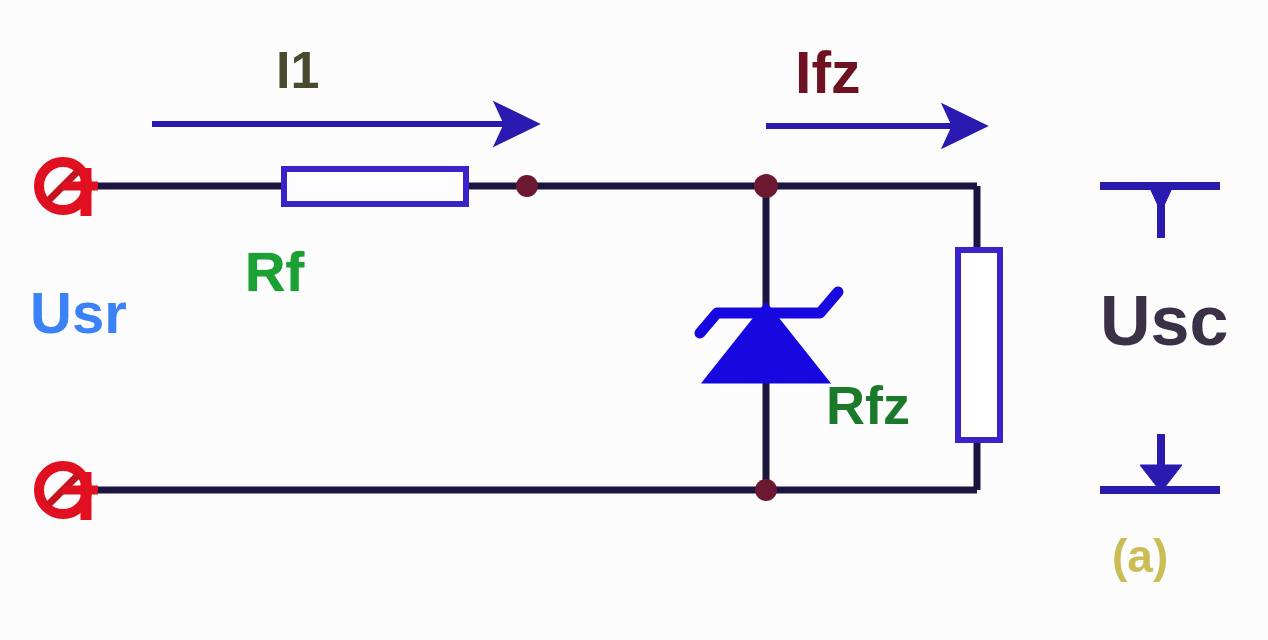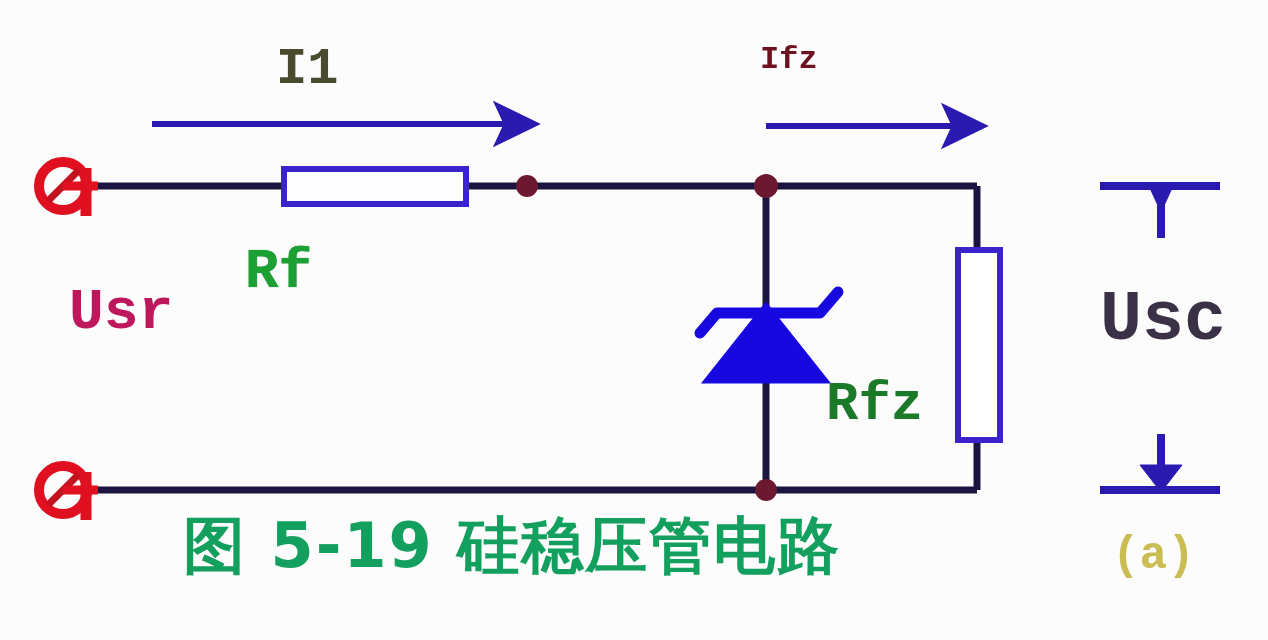--- a/index.html
+++ b/index.html
@@ -19,29 +19,29 @@
     overflow: hidden;
   }
   #stage svg {
     position: absolute;
     left: 0;
     top: 0;
   }
   .lbl {
     position: absolute;
     white-space: nowrap;
-    font-family: Liberation Mono, monospace;
+    font-family: Liberation Sans, sans-serif;
     font-weight: bold;
     line-height: 1;
     user-select: none;
   }
-  .lbl-usr  { left: 30px;   top: 284px;  font-size: 58px; color: #be185d; margin-left: 39px; }
+  .lbl-usr  { left: 30px;   top: 284px;  font-size: 58px; color: #3b82f6; }
   .lbl-usc  { left: 1100px; top: 286px;  font-size: 70px; color: #3b3147; }
   .lbl-i1   { left: 276px;  top: 44px;   font-size: 52px; color: #4a4a2e; }
-  .lbl-ifz  { left: 760px;  top: 44px;   font-size: 32px; color: #6e1120; }
+  .lbl-ifz  { left: 795px;  top: 44px;   font-size: 59px; color: #6e1120; }
   .lbl-rf   { left: 245px;  top: 244px;  font-size: 56px; color: #1aa033; text-shadow: 0 0 1px #0a7a22; }
   .lbl-rfz  { left: 826px;  top: 378px;  font-size: 54px; color: #1b7a2a; }
   .lbl-dw   { left: 519px;  top: 280px;  font-size: 62px; color: #e1131d; }
   .lbl-cap  { left: 183px;  top: 515px;  font-size: 62px; color: #13a05e; letter-spacing: 2px;
               font-family: "DejaVu Sans", "Liberation Sans", sans-serif; font-weight: bold; }
   .lbl-sub  { left: 1112px; top: 533px;  font-size: 46px; color: #c9bd54; }
 </style>
 </head>
 <body>
 
@@ -123,16 +123,15 @@
       <line x1="1100" y1="490" x2="1220" y2="490" stroke-width="8"></line>
     </g>
   </svg>
 
   <div class="lbl lbl-usr">Usr</div>
   <div class="lbl lbl-usc">Usc</div>
   <div class="lbl lbl-i1">I1</div>
   <div class="lbl lbl-ifz">Ifz</div>
   <div class="lbl lbl-rf">Rf</div>
   <div class="lbl lbl-rfz">Rfz</div>
-  <div class="lbl lbl-cap">图 5-19 硅稳压管电路</div>
   <div class="lbl lbl-sub">(a)</div>
 
 </div>
 
 </body></html>

